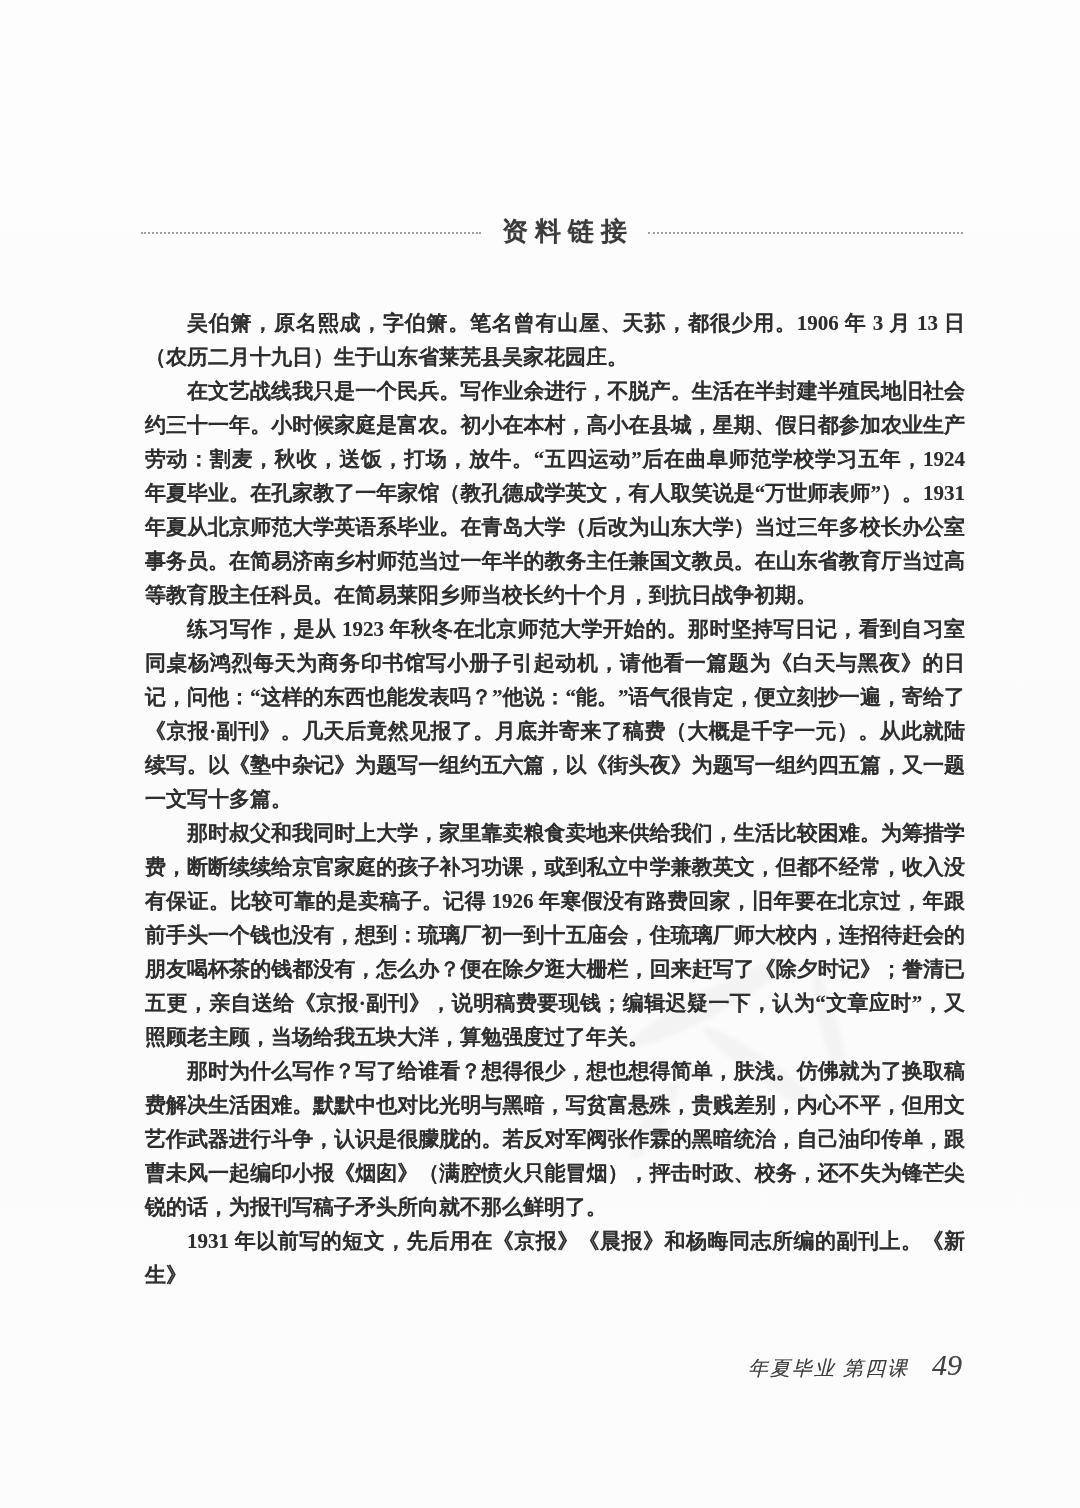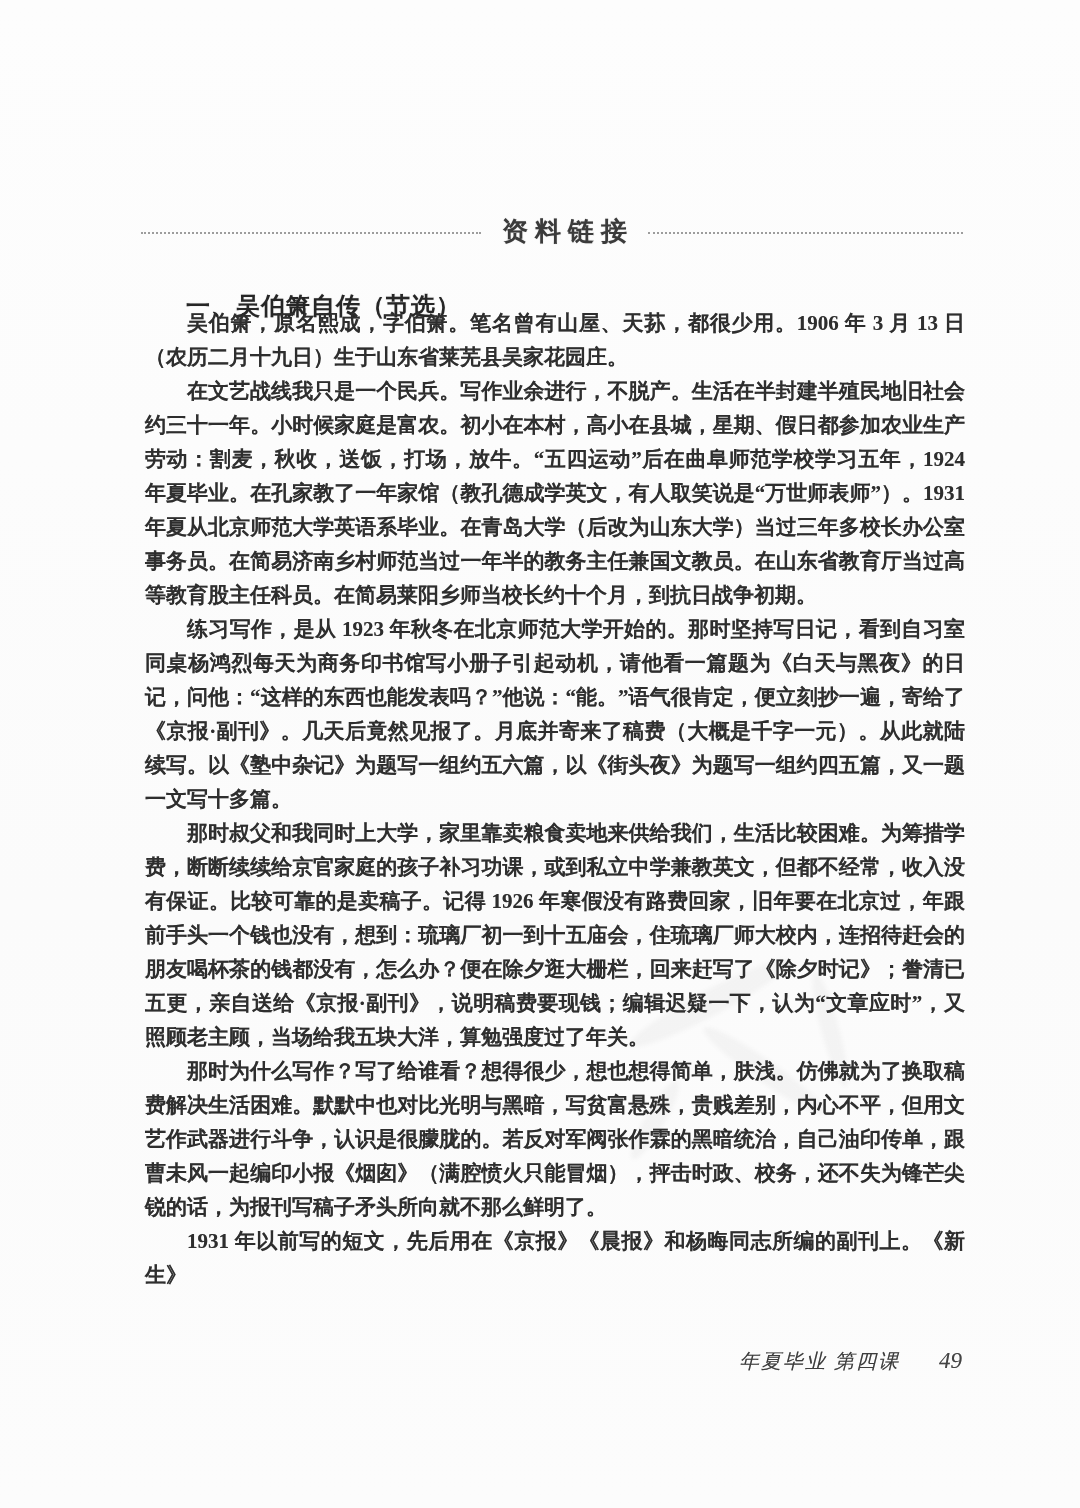--- a/index.html
+++ b/index.html
@@ -78,22 +78,22 @@
     right: 118px;
     font-style: italic;
     font-size: 20px;
     color: #3d3d3d;
     letter-spacing: 2px;
     white-space: nowrap;
     text-shadow: 0 0 0.6px rgba(61,61,61,0.4);
   }
   .footer .lesson { margin-left: 0; }
   .footer .page-number {
-    margin-left: 32px;
-    font-size: 23px;
+    margin-left: 16px;
+    font-size: 30px;
     letter-spacing: 0;
     color: #444444;
   }
   
   .watermark {
     position: absolute;
     top: 950px;
     left: 600px;
     width: 330px;
     height: 220px;
@@ -115,21 +115,20 @@
 <body>
 
 <div class="page">
 
   <div class="header-rule">
     <div class="dotted-line left"></div>
     <div class="header-title">资料链接</div>
     <div class="dotted-line right"></div>
   </div>
 
-  <h2 class="section-title">一、吴伯箫自传（节选）</h2>
 
   <div class="watermark">
     <div class="stroke s1"></div>
     <div class="stroke s2"></div>
     <div class="stroke s3"></div>
     <div class="stroke s4"></div>
   </div>
 
   <div class="body-text">
     <p>吴伯箫，原名熙成，字伯箫。笔名曾有山屋、天荪，都很少用。1906 年 3 月 13 日（农历二月十九日）生于山东省莱芜县吴家花园庄。</p>

